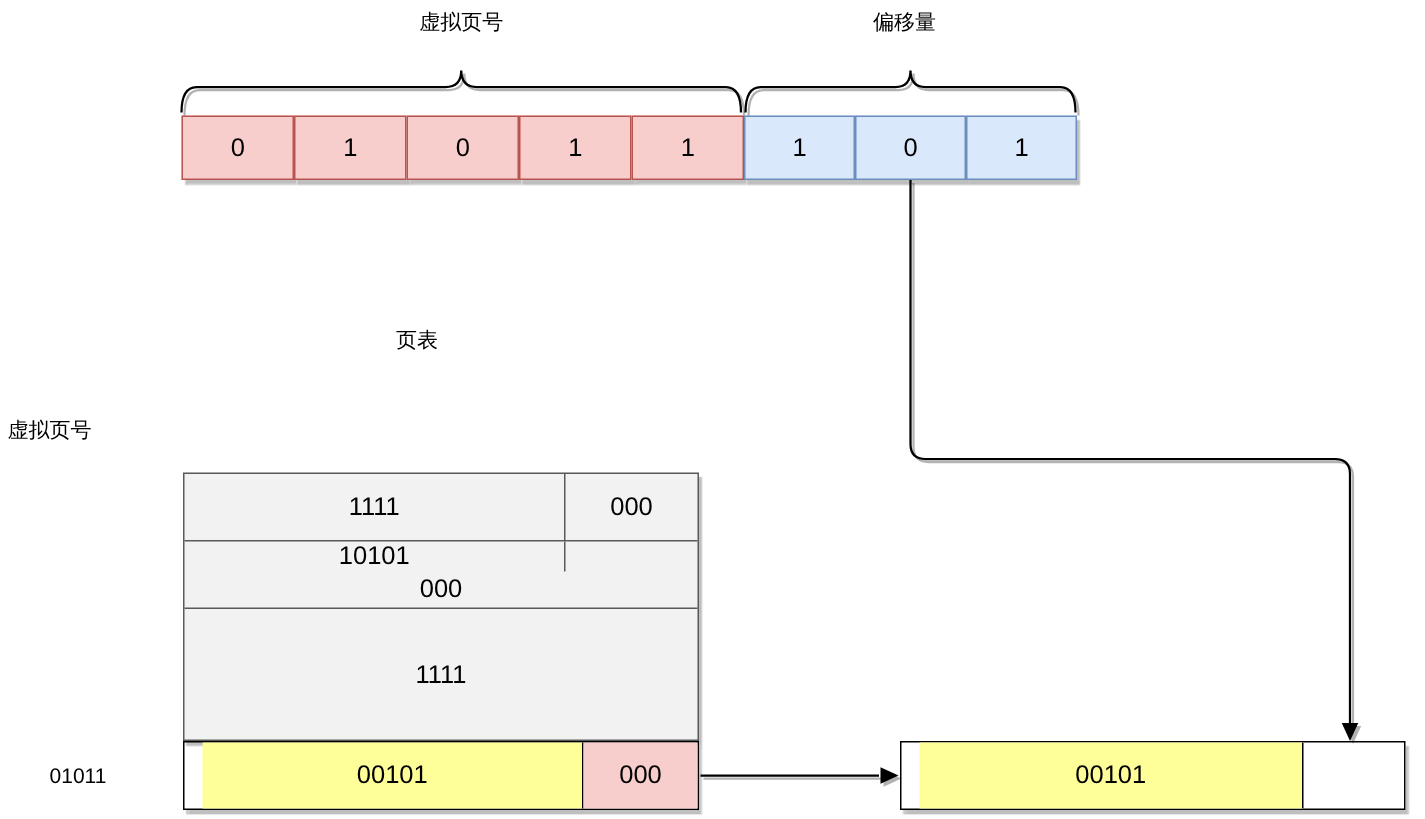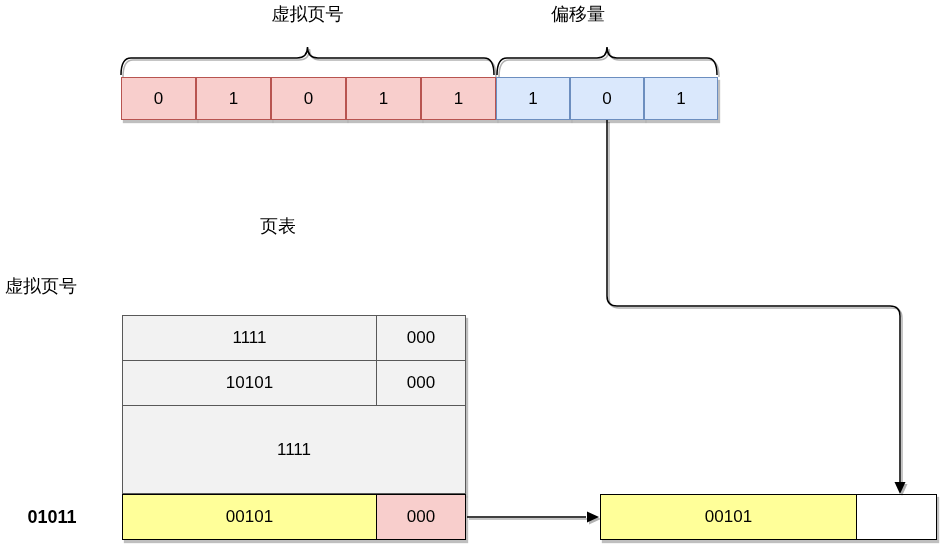--- a/index.html
+++ b/index.html
@@ -10,21 +10,21 @@
   }
   #stage {
     position:relative;
     width:950px;
     height:546px;
     background:#ffffff;
     overflow:hidden;
   }
   .lbl {
     position:absolute;
-    font-size:18px;
+    font-size:14px;
     line-height:22px;
     color:#000;
     white-space:nowrap;
   }
   .center { text-align:center; }
 
   
   .bitrow {
     position:absolute;
     left:121px; top:77px; height:43px;
@@ -86,20 +86,21 @@
     border:1px solid #000000;
     display:flex;
     box-shadow:2px 3px 1px rgba(0,0,0,0.25);
   }
   .hl-yellow {
     box-sizing:border-box;
     background:#ffff99;
     border-right:1px solid #000000;
     display:flex; align-items:center; justify-content:center;
     font-size:17px;
+    margin-left:12px;
   }
   .hl-pink {
     flex:1;
     background:#f8cecc;
     display:flex; align-items:center; justify-content:center;
     font-size:17px;
   }
 
   
   #overlay {
@@ -108,43 +109,43 @@
     pointer-events:none;
   }
   .stroke-shadow { filter:drop-shadow(2px 2px 0.5px rgba(0,0,0,0.3)); }
 </style>
 </head>
 <body>
 
 <div id="stage">
 
   <div class="lbl center" style="left:217px; top:3px; width:181px;">虚拟页号</div>
-  <div class="lbl center" style="left:488px; top:3px; width:180px;">偏移量</div>
+  <div class="lbl center" style="left:513px; top:3px; width:180px;">偏移量</div>
 
   <div class="bitrow">
     <div class="bit">0</div>
     <div class="bit">1</div>
     <div class="bit">0</div>
     <div class="bit">1</div>
     <div class="bit">1</div>
     <div class="bit blue">1</div>
     <div class="bit blue">0</div>
     <div class="bit blue">1</div>
   </div>
 
   <div class="lbl center" style="left:208px; top:215px; width:140px;">页表</div>
   <div class="lbl" style="left:5px; top:275px;">虚拟页号</div>
-  <div class="lbl center" style="left:8px; top:506px; width:88px;font-weight:bold;">01011</div>
+  <div class="lbl center" style="left:8px; top:506px; width:88px;">01011</div>
 
   <div class="pt-gray">
     <div class="pt-row" style="height:45px;">
       <div class="pt-c1">1111</div>
       <div class="pt-c2">000</div>
     </div>
-    <div class="pt-row" style="height:45px;">
+    <div class="pt-row" style="height:45px;flex-direction:column;">
       <div class="pt-c1">10101</div>
       <div class="pt-c2">000</div>
     </div>
     <div class="pt-row" style="height:87px;">
       <div class="pt-full">1111</div>
     </div>
   </div>
 
   <div class="hl-box" style="left:122px; top:494px; width:344px;">
     <div class="hl-yellow" style="width:254px;">00101</div>

